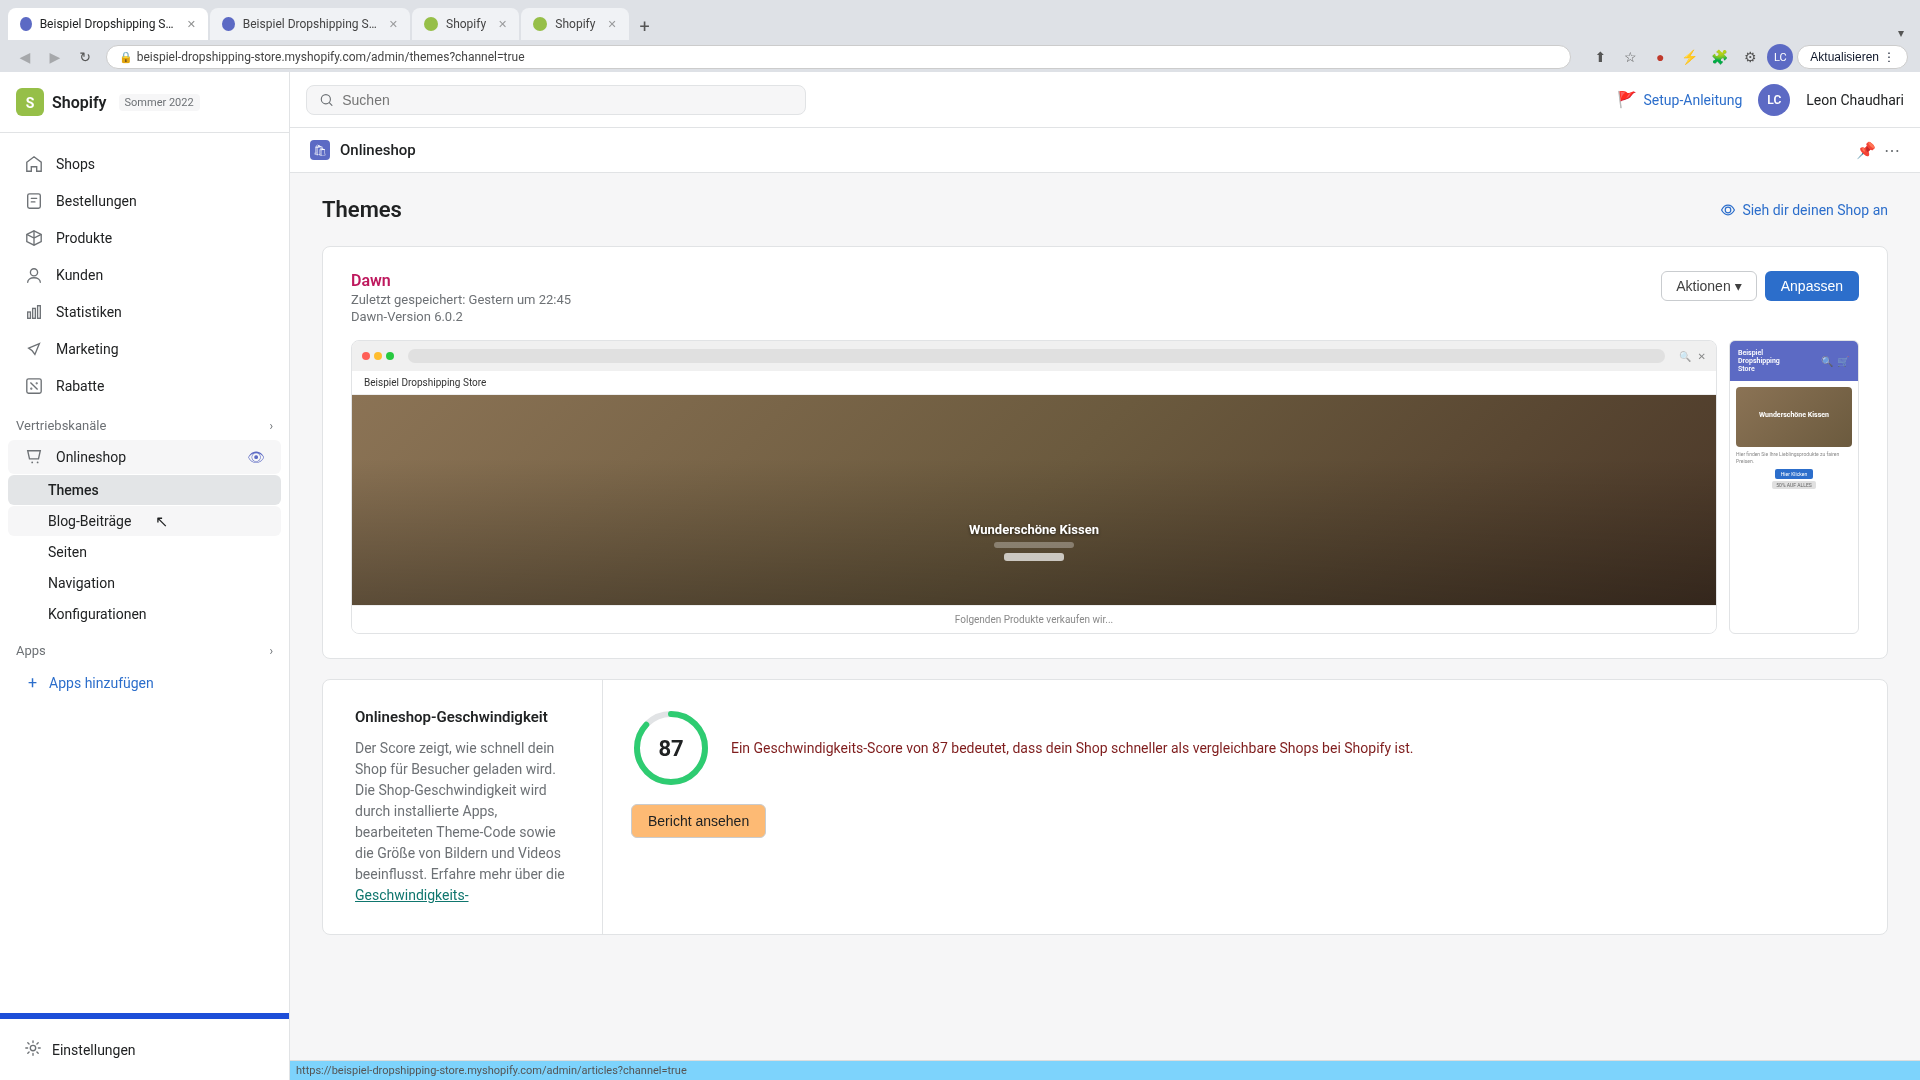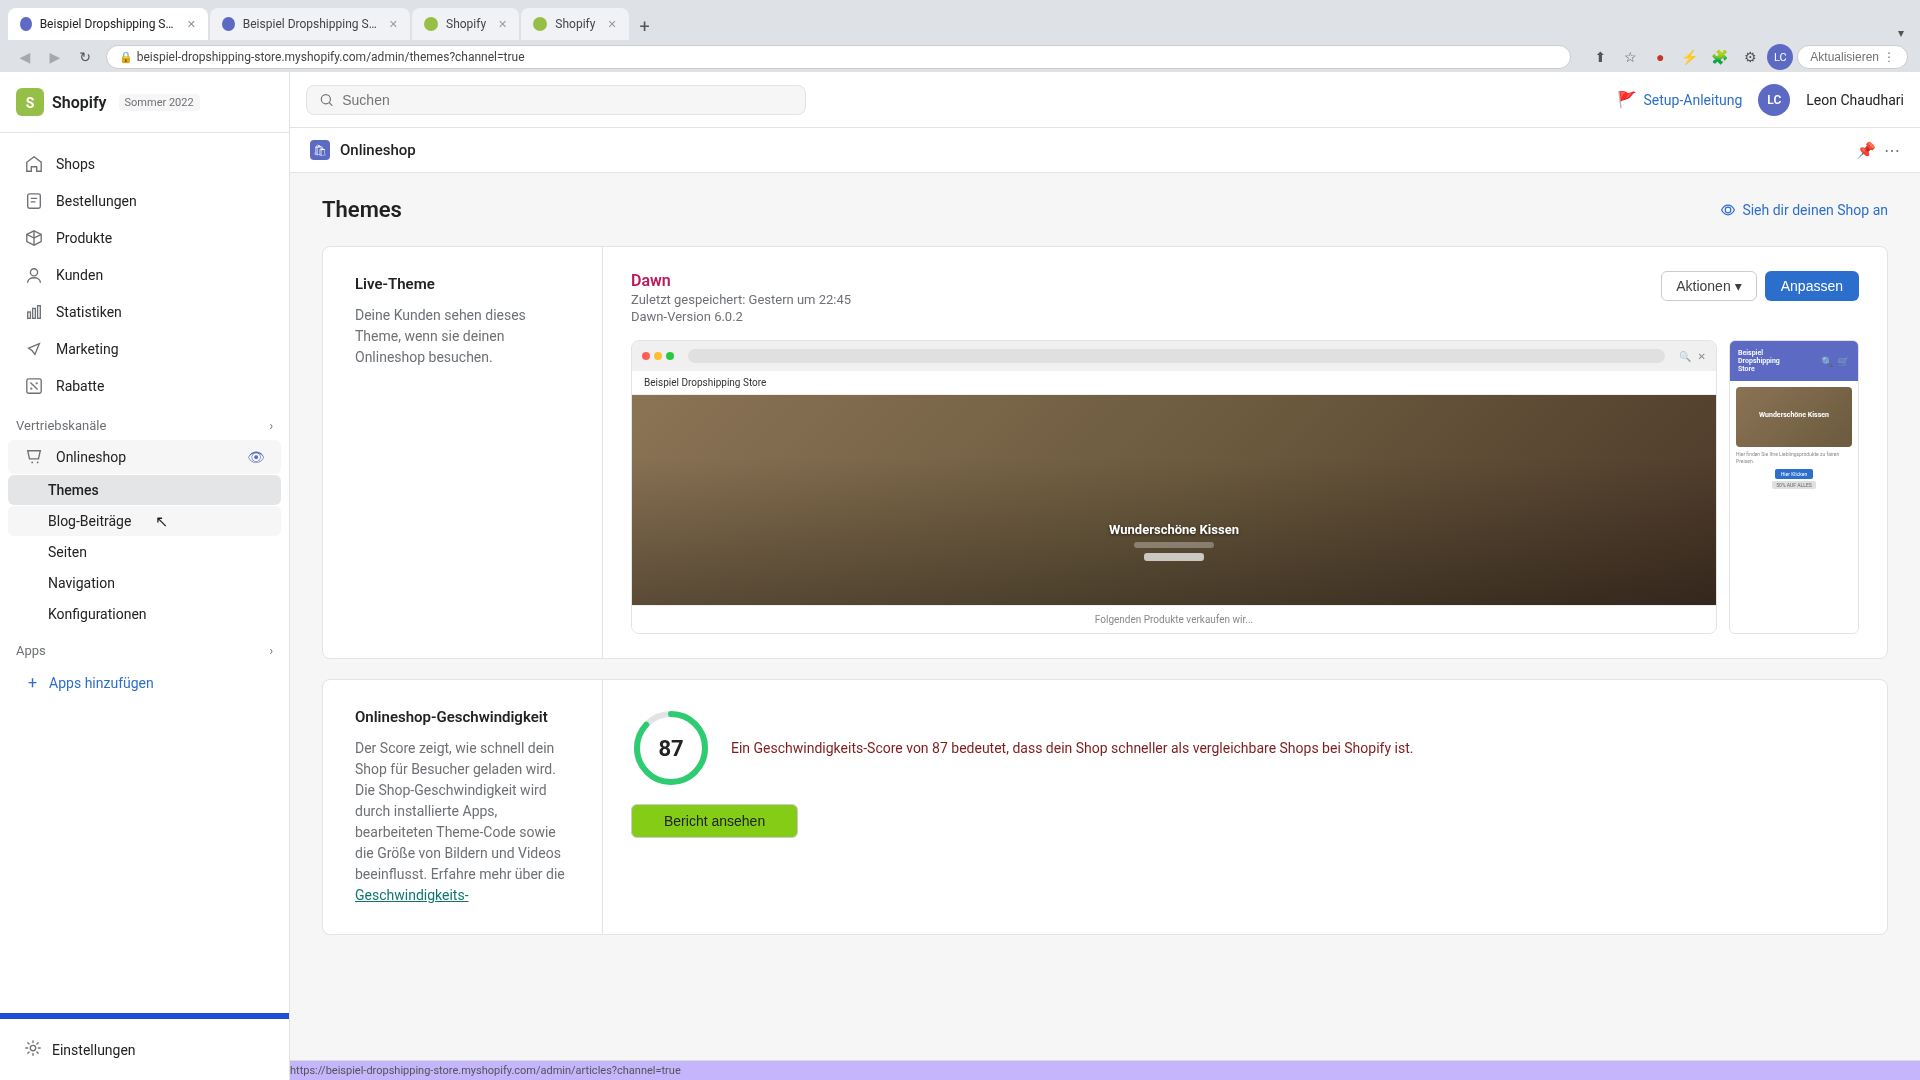--- a/index.html
+++ b/index.html
@@ -17,21 +17,21 @@
     .new-tab-btn { display: flex; align-items: center; justify-content: center; width: 28px; height: 28px; border-radius: 50%; cursor: pointer; font-size: 18px; color: #555; }
     .tab-dropdown { margin-left: auto; display: flex; align-items: center; font-size: 12px; color: #555; padding-right: 8px; cursor: pointer; }
 
     .address-bar { display: flex; align-items: center; gap: 8px; padding: 4px 12px; height: 36px; }
     .nav-buttons { display: flex; gap: 4px; }
     .nav-btn { width: 26px; height: 26px; border-radius: 50%; display: flex; align-items: center; justify-content: center; cursor: pointer; color: #555; font-size: 14px; }
     .nav-btn.disabled { opacity: 0.4; cursor: default; }
     .url-bar { flex: 1; background: #fff; border-radius: 20px; padding: 4px 12px; font-size: 12px; color: #444; border: 1px solid #ccc; display: flex; align-items: center; }
     .browser-actions { display: flex; gap: 4px; align-items: center; margin-left: 8px; }
     .browser-action-btn { width: 26px; height: 26px; border-radius: 50%; display: flex; align-items: center; justify-content: center; cursor: pointer; color: #555; font-size: 14px; }
-    .update-btn { background: #fff; border: 1px solid #ccc; border-radius: 20px; padding: 4px 12px; font-size: 12px; cursor: pointer; color: #737373; display: flex; align-items: center; gap: 4px; }
+    .update-btn { background: #fff; border: 1px solid #ccc; border-radius: 20px; padding: 4px 12px; font-size: 12px; cursor: pointer; color: #0f172a; display: flex; align-items: center; gap: 4px; }
 
     
     .app-layout { display: flex; height: calc(1080px - 72px); }
 
     
     .sidebar { width: 290px; min-width: 290px; background: #fff; border-right: 1px solid #e1e3e5; display: flex; flex-direction: column; overflow-y: auto; }
     .sidebar-header { padding: 16px; display: flex; align-items: center; gap: 12px; border-bottom: 1px solid #e1e3e5; }
     .shopify-logo { display: flex; align-items: center; gap: 8px; }
     .shopify-icon { width: 28px; height: 28px; }
     .shopify-name { font-size: 16px; font-weight: 600; color: #202223; }
@@ -112,26 +112,26 @@
 
     
     .speed-section { background: #fff; border-radius: 8px; border: 1px solid #e1e3e5; }
     .speed-left { padding: 28px 32px; flex: 0 0 280px; border-right: 1px solid #e1e3e5; }
     .speed-right { flex: 1; padding: 28px; display: flex; flex-direction: column; gap: 16px; }
     .speed-score-area { display: flex; align-items: center; gap: 20px; }
     .score-circle { position: relative; width: 80px; height: 80px; }
     .score-number { position: absolute; top: 50%; left: 50%; transform: translate(-50%, -50%); font-size: 22px; font-weight: 700; color: #202223; }
     .speed-score-title { font-size: 15px; font-weight: 600; color: #202223; margin-bottom: 6px; }
     .speed-score-desc { font-size: 14px; color: #7f1d1d; line-height: 1.5; }
-    .report-btn { background: #84cc16; border: 1px solid #c9cccf; border-radius: 6px; padding: 8px 32px; font-size: 14px; cursor: pointer; color: #202223; width: fit-content; }
+    .report-btn { background: #fdba74; border: 1px solid #c9cccf; border-radius: 6px; padding: 8px 16px; font-size: 14px; cursor: pointer; color: #202223; width: fit-content; }
 
     .speed-link { color: #0f766e; text-decoration: underline; cursor: pointer; }
 
     
-    .status-bar { background: #c4b5fd; padding: 3px 0; font-size: 11px; color: #555; border-top: 1px solid #ddd; }
+    .status-bar { background: #7dd3fc; padding: 3px 6px; font-size: 11px; color: #555; border-top: 1px solid #ddd; }
 
     
     .chevron { font-size: 12px; color: #6d7175; }
 
     
     .theme-preview-wrapper { display: flex; gap: 0; }
     .main-preview-container { flex: 1; position: relative; }
   </style>
 </head>
 <body>
@@ -370,24 +370,20 @@
           <svg width="16" height="16" viewBox="0 0 20 20" fill="none">
             <circle cx="10" cy="10" r="3.5" stroke="#2c6ecb" stroke-width="1.5"></circle>
             <path d="M2 10C4 6 7 4 10 4C13 4 16 6 18 10C16 14 13 16 10 16C7 16 4 14 2 10Z" stroke="#2c6ecb" stroke-width="1.5" fill="none"></path>
           </svg>
           <span>Sieh dir deinen Shop an</span>
         </div>
       </div>
 
       <div class="section">
         <div class="section-inner">
-          <div class="section-left">
-            <h3 class="section-left-title">Live-Theme</h3>
-            <p class="section-left-desc">Deine Kunden sehen dieses Theme, wenn sie deinen Onlineshop besuchen.</p>
-          </div>
           <div class="section-right">
             <div class="theme-header">
               <div class="theme-info">
                 <h3>Dawn</h3>
                 <p>Zuletzt gespeichert: Gestern um 22:45</p>
                 <p>Dawn-Version 6.0.2</p>
               </div>
               <div class="theme-actions">
                 <button class="btn-secondary">
                   <span>Aktionen</span>

